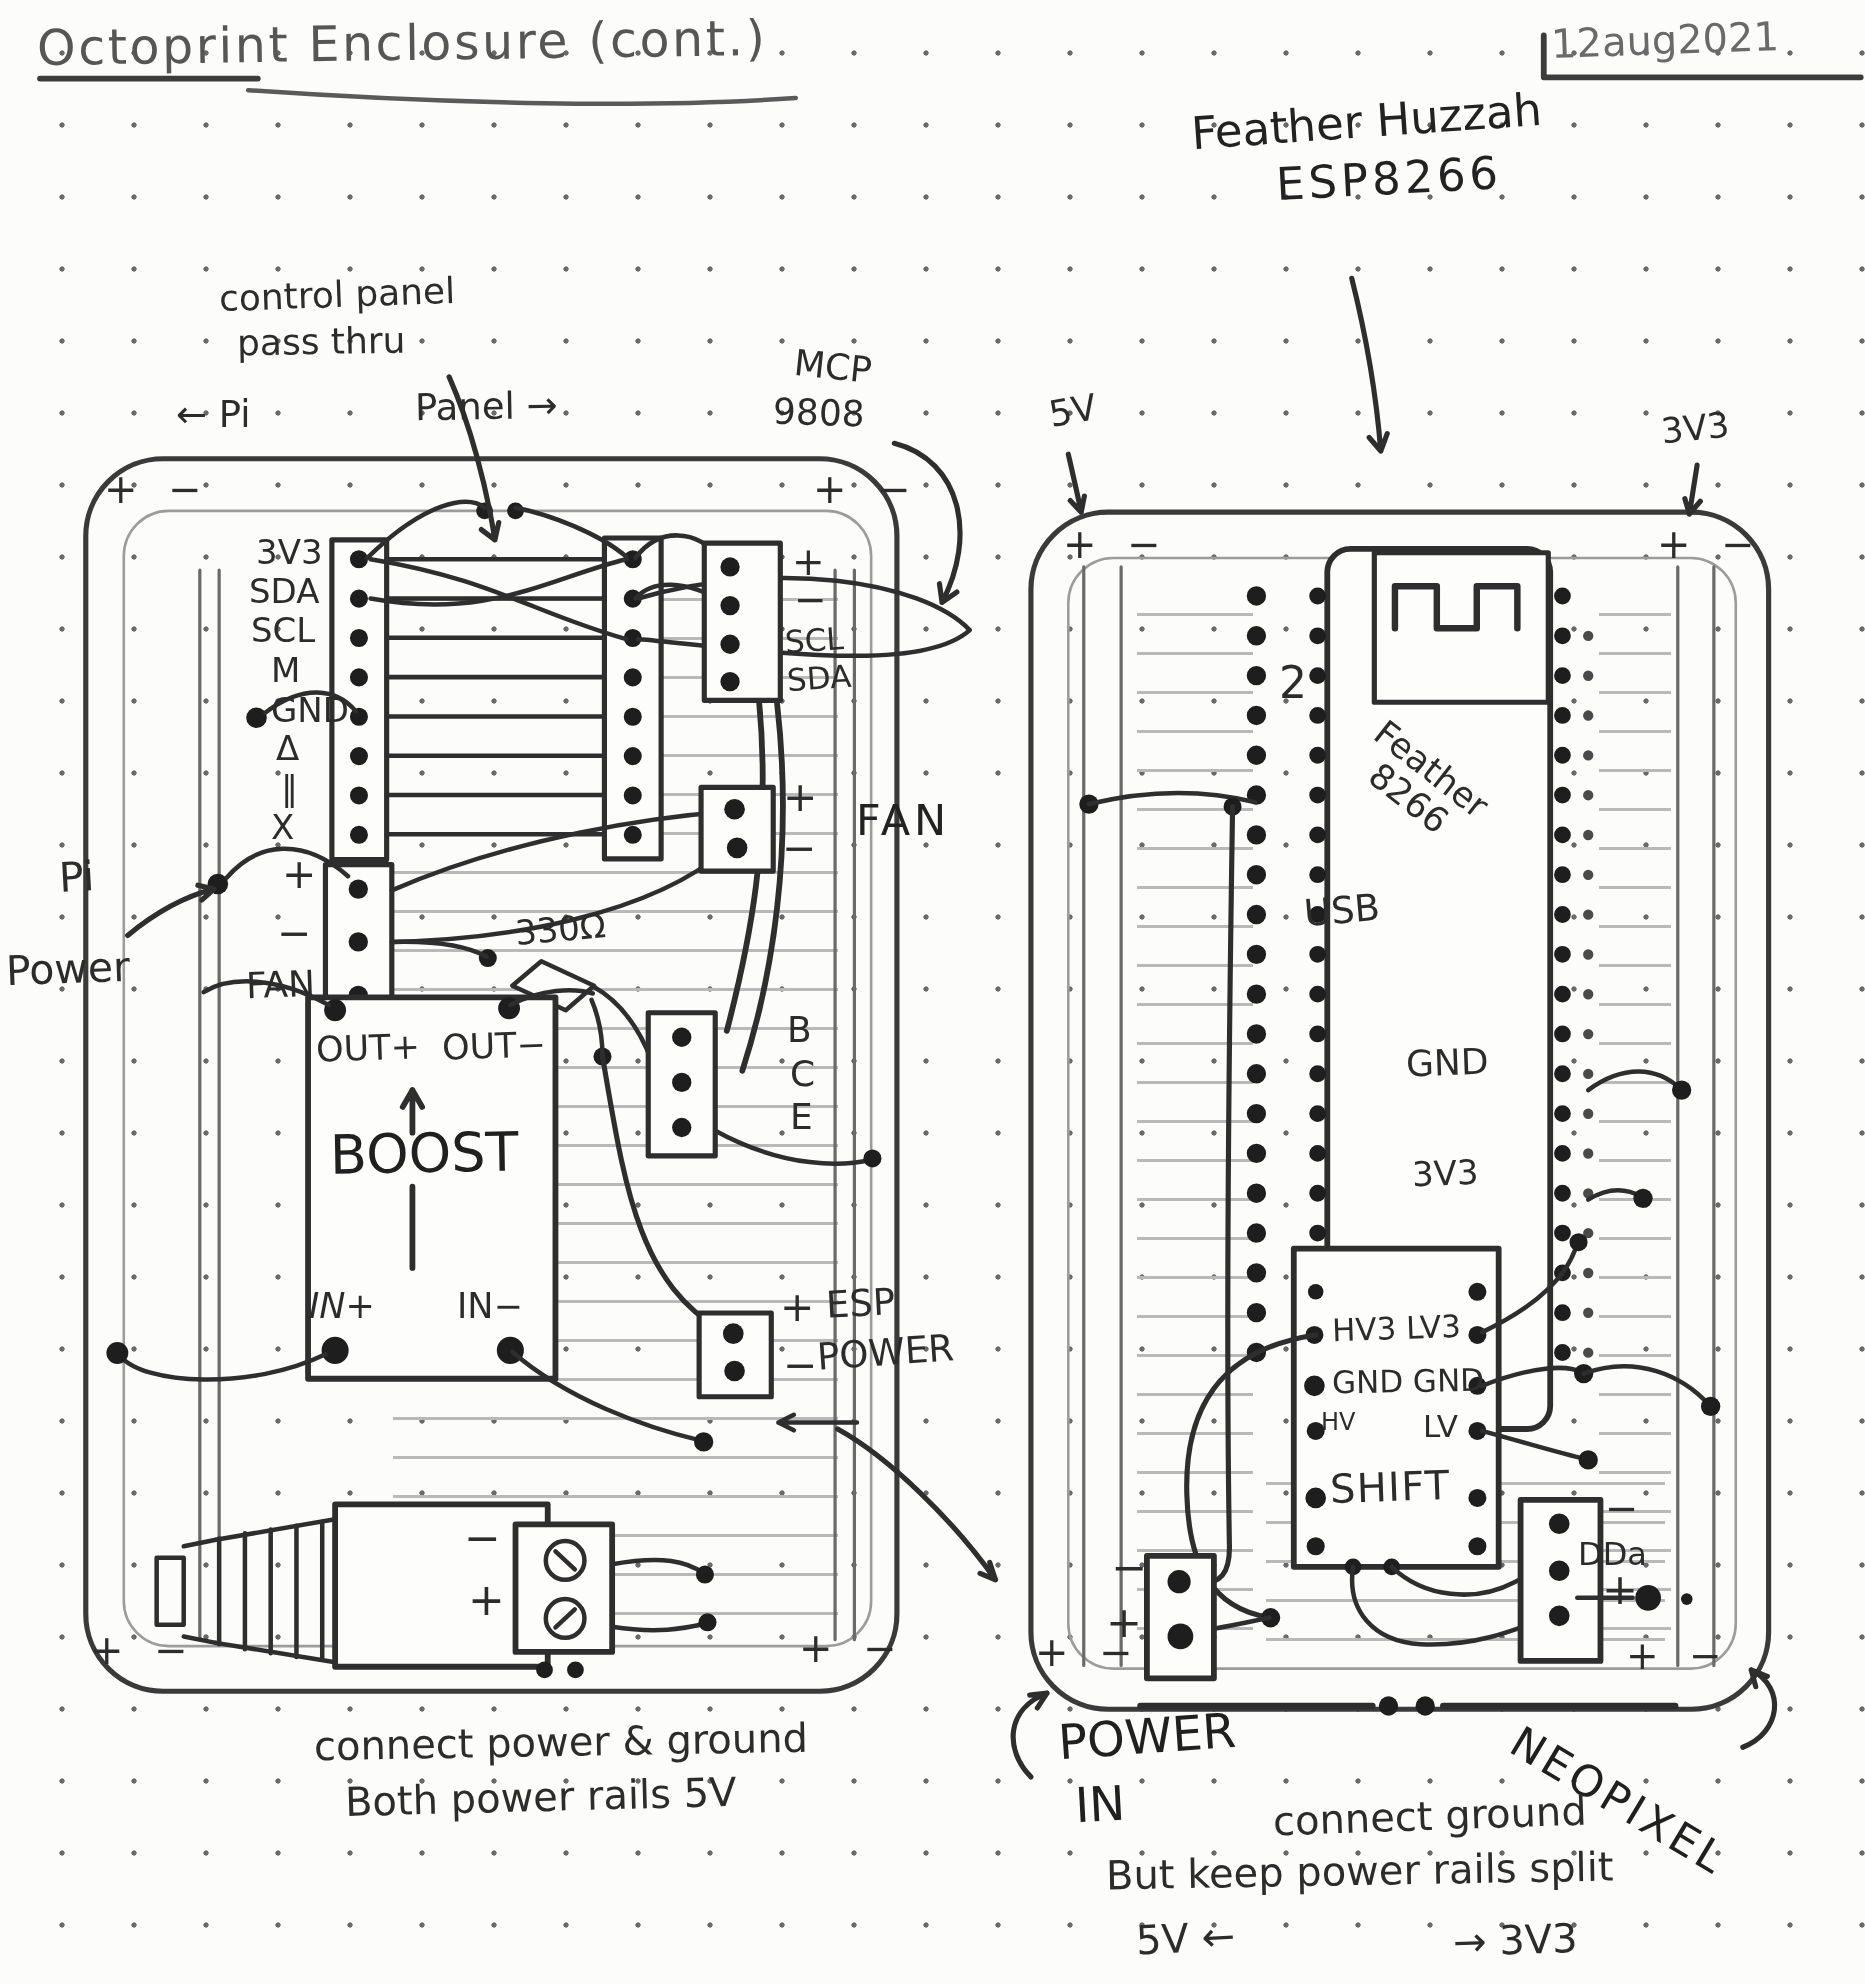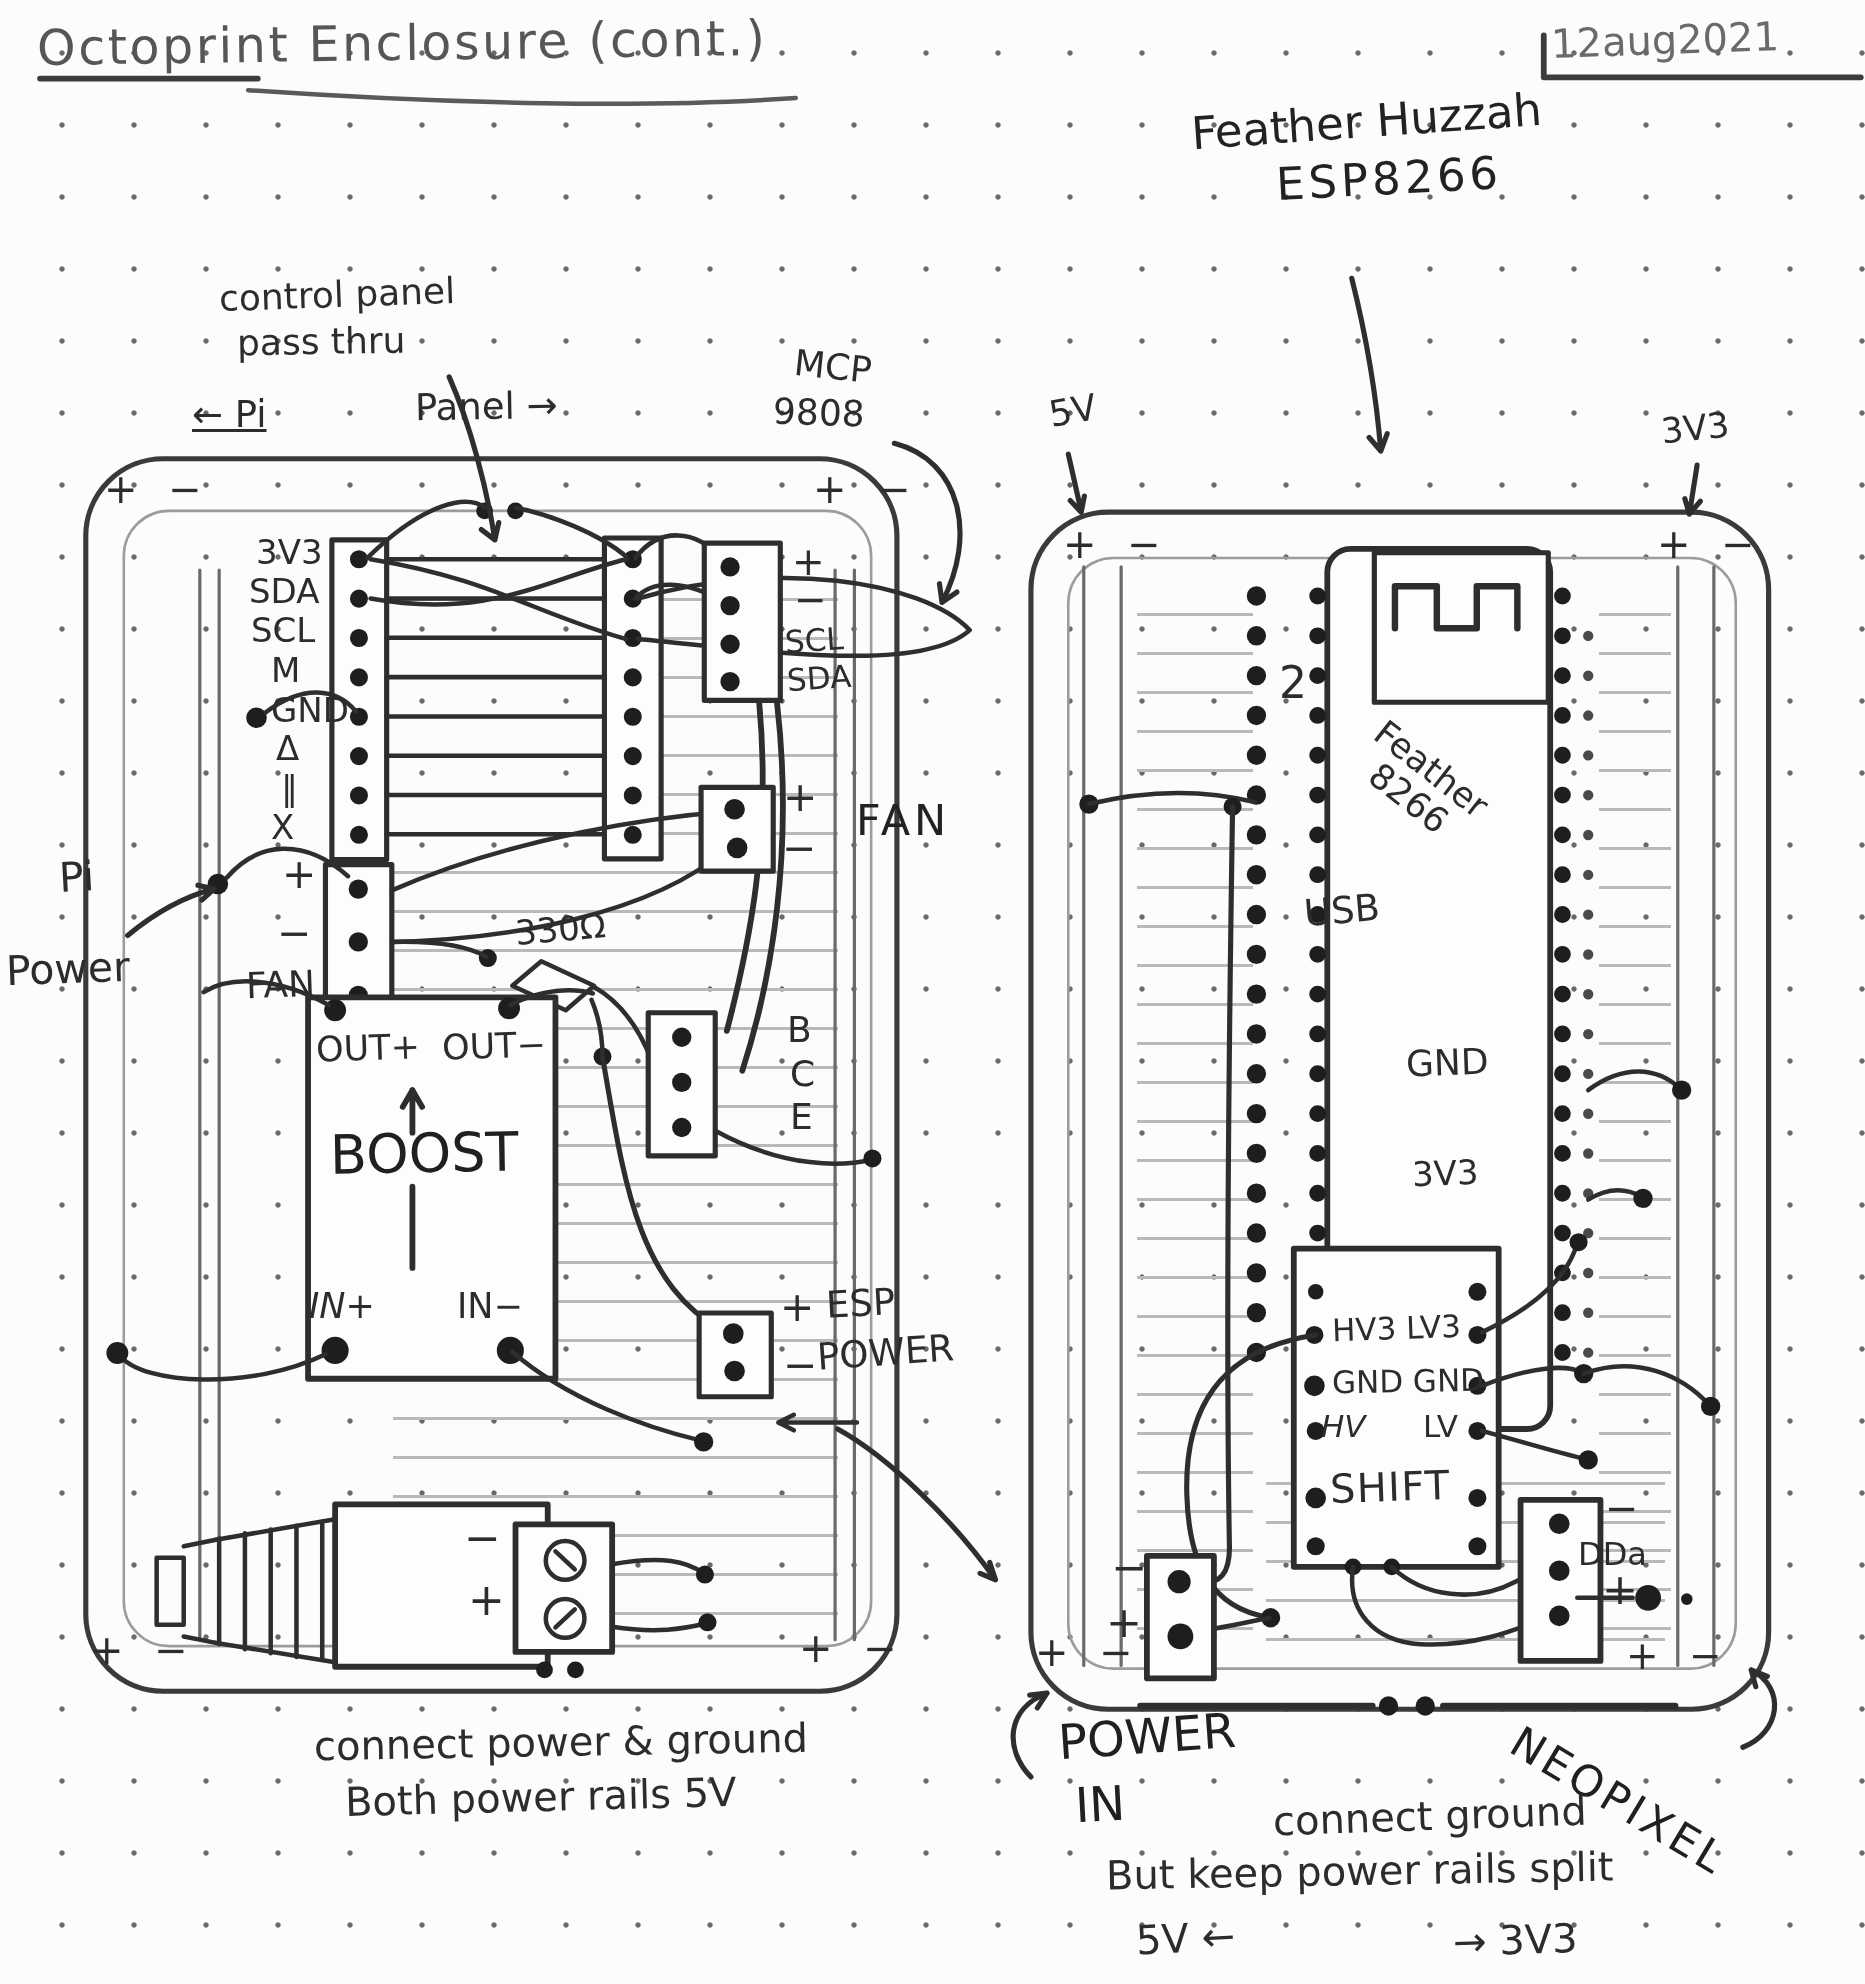--- a/index.html
+++ b/index.html
@@ -241,21 +241,21 @@
       <path d="M2705,2712 C2763,2690 2773,2620 2718,2592 M2718,2592 l7,26 M2718,2592 l25,10"></path>
     </g>
   </g>
 </svg>
 
 <div class="t" style="left:37px;top:18px;font-size:49px;color:#565656;letter-spacing:2.6px;transform:rotate(-0.8deg);">Octoprint Enclosure (cont.)</div>
 <div class="t" style="left:1551px;top:19.3px;font-size:40px;color:#6a6a6a;transform:rotate(-2deg);">12aug2021</div>
 
 <div class="t" style="left:219px;top:276px;font-size:36px;transform:rotate(-2deg);">control panel</div>
 <div class="t" style="left:237px;top:323px;font-size:36px;transform:rotate(-1deg);">pass thru</div>
-<div class="t" style="left:192px;top:396px;font-size:37px;text-decoration:underline;">← Pi</div>
+<div class="t" style="left:176px;top:396px;font-size:37px;">← Pi</div>
 <div class="t" style="left:415px;top:388px;font-size:37px;transform:rotate(-1deg);">Panel →</div>
 <div class="t" style="left:794px;top:348px;font-size:36px;transform:rotate(6deg);">MCP</div>
 <div class="t" style="left:773px;top:394px;font-size:36px;transform:rotate(2deg);">9808</div>
 <div class="t" style="left:59px;top:856px;font-size:41px;transform:rotate(-3deg);">Pi</div>
 <div class="t" style="left:6.4px;top:948px;font-size:41px;transform:rotate(-2deg);">Power</div>
 
 <div class="t" style="left:104px;top:468px;font-size:40px;letter-spacing:9px;">+ −</div>
 <div class="t" style="left:813px;top:468px;font-size:40px;letter-spacing:9px;">+ −</div>
 <div class="t" style="left:90px;top:1629px;font-size:40px;letter-spacing:9px;">+ −</div>
 <div class="t" style="left:799px;top:1627px;font-size:40px;letter-spacing:9px;">+ −</div>
@@ -319,21 +319,21 @@
   <span style="display:block;">Feather</span>
   <span style="display:block;">8266</span>
 </div>
 <div class="t" style="left:1279px;top:660px;font-size:44px;">2</div>
 <div class="t" style="left:1304px;top:892px;font-size:37px;transform:rotate(-5deg);">USB</div>
 <div class="t" style="left:1406px;top:1044px;font-size:36px;transform:rotate(-2deg);">GND</div>
 <div class="t" style="left:1412px;top:1156px;font-size:34px;transform:rotate(-2deg);">3V3</div>
 
 <div class="t" style="left:1332px;top:1312px;font-size:31px;transform:rotate(-2deg);">HV3 LV3</div>
 <div class="t" style="left:1332px;top:1365px;font-size:31px;transform:rotate(-1deg);">GND GND</div>
-<div class="t" style="left:1321px;top:1410px;font-size:31px;font-style:italic;">HV</div>
+<div class="t" style="left:1321px;top:1410px;font-size:24px;">HV</div>
 <div class="t" style="left:1423px;top:1410px;font-size:31px;">LV</div>
 <div class="t" style="left:1330px;top:1466px;font-size:40px;transform:rotate(-2deg);letter-spacing:1.3px;">SHIFT</div>
 
 <div class="t" style="left:1111px;top:1545px;font-size:43px;">−</div>
 <div class="t" style="left:1106px;top:1600px;font-size:43px;">+</div>
 
 <div class="t" style="left:1605px;top:1487px;font-size:40px;">−</div>
 <div class="t" style="left:1578px;top:1538px;font-size:32px;">DDa</div>
 <div class="t" style="left:1602px;top:1567px;font-size:43px;">+</div>
 

